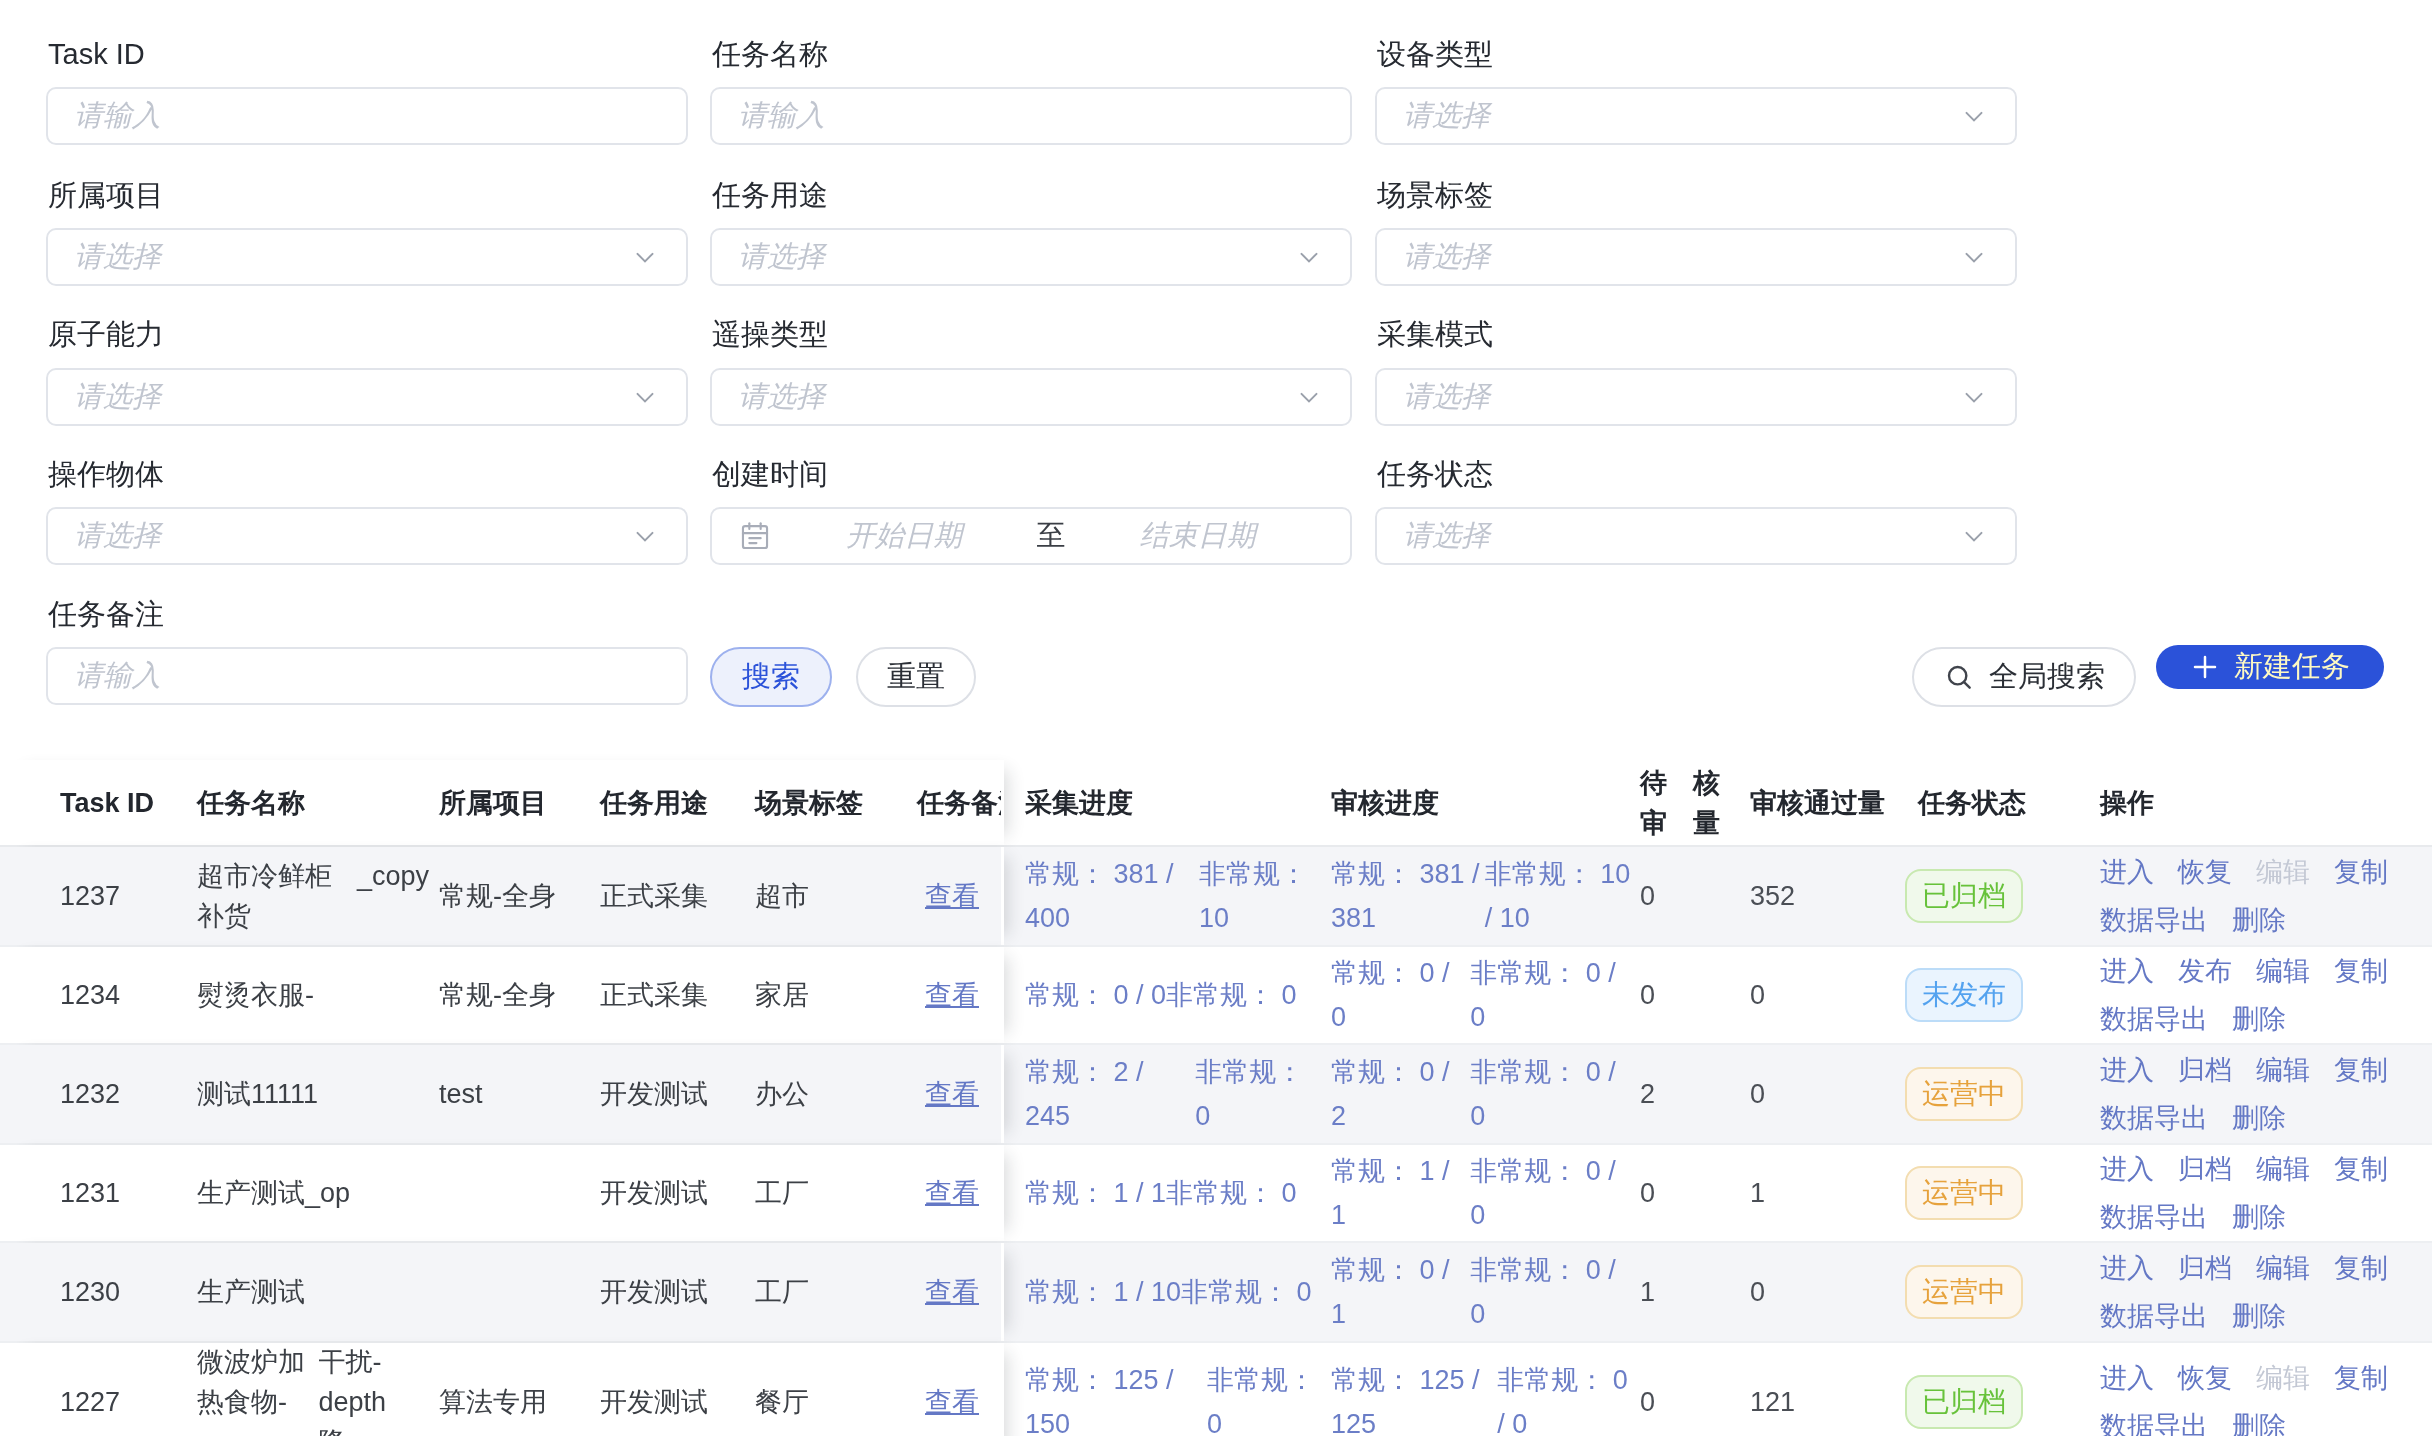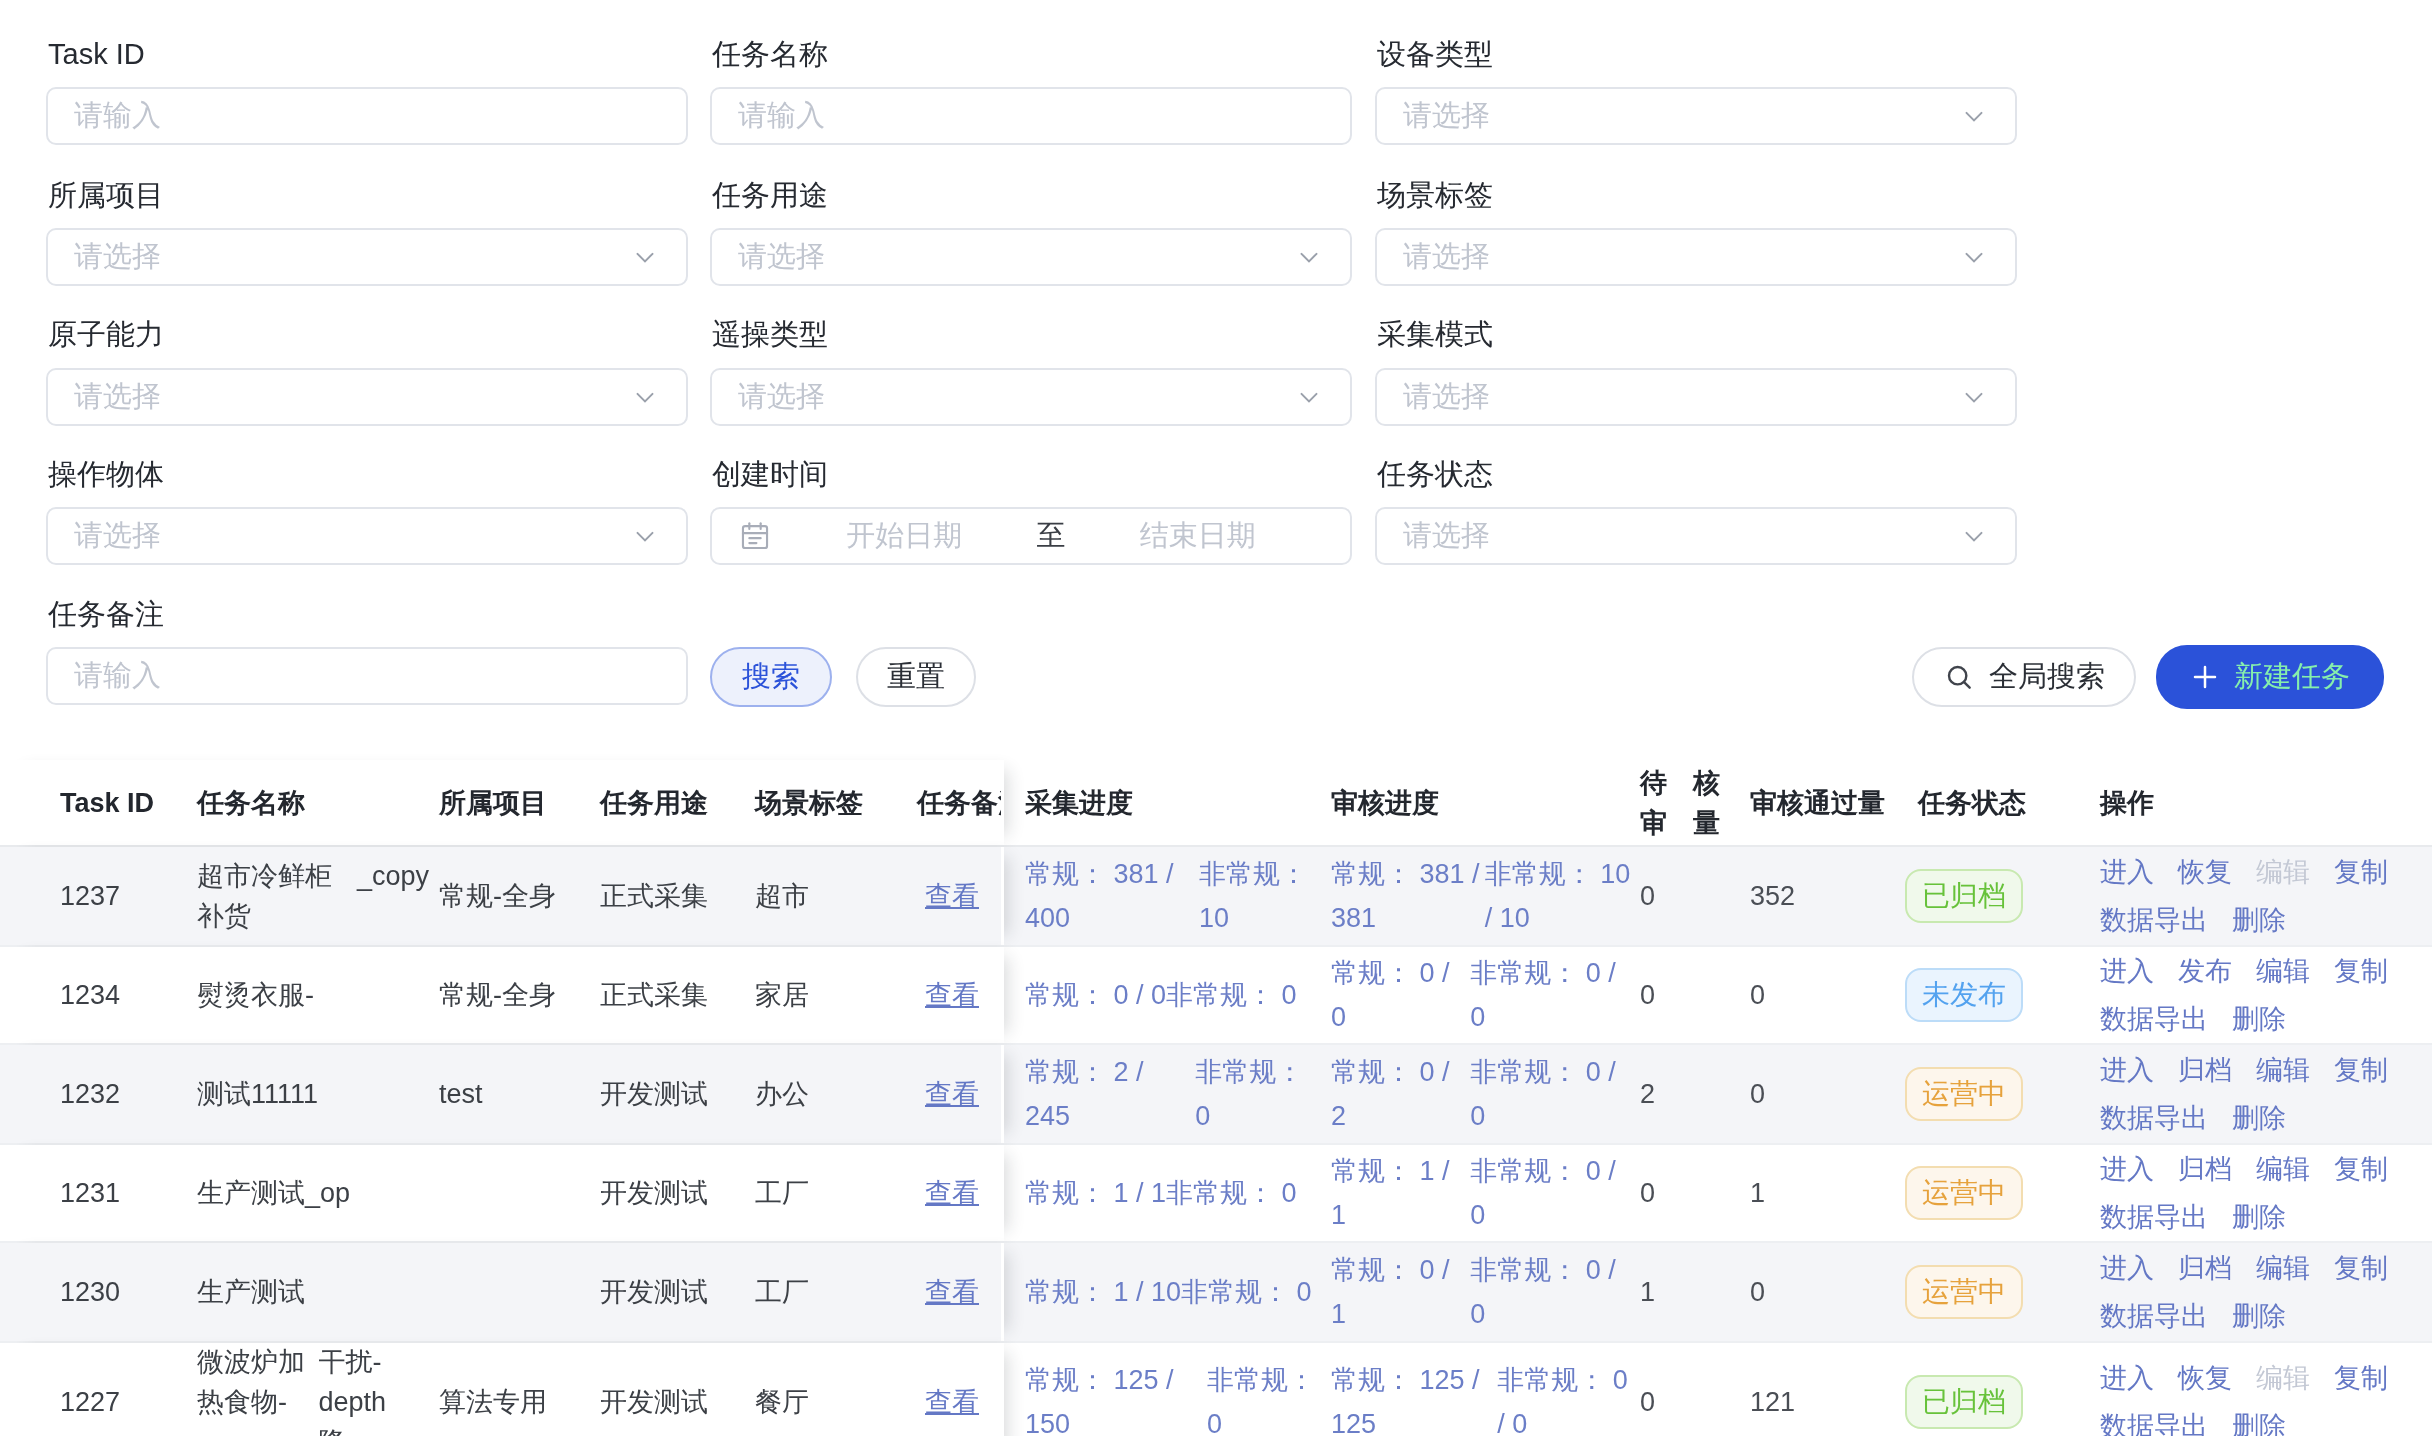--- a/index.html
+++ b/index.html
@@ -10,36 +10,36 @@
   }
   .page{position:relative;width:2432px;height:1436px;background:#fff;}
 
   
   .f-label{position:absolute;font-size:29px;color:#262a31;line-height:34px;}
   .f-control{
     position:absolute;height:58px;border:2px solid #e1e4ea;border-radius:10px;
     background:#fff;box-sizing:border-box;display:flex;align-items:center;
     padding:0 26px;font-size:29px;color:#c0c5cf;
   }
-  .f-control .ph{color:#c0c5cf;}
+  .f-control .ph{color:#c0c5cf;font-style:italic;}
   .f-control .chev{margin-left:auto;display:flex;align-items:center;}
   .f-date{padding:0 26px;}
   .f-date .ph{flex:1;text-align:center;}
   .f-date .sep{color:#3a3e45;padding:0 6px;}
   .f-date .cal{display:flex;align-items:center;margin-right:6px;}
 
   .pill-btn{
     position:absolute;height:60px;border-radius:31px;box-sizing:border-box;
     display:flex;align-items:center;justify-content:center;cursor:pointer;
     font-size:29px;gap:14px;border:2px solid transparent;
   }
   #btn-search{left:710px;top:647px;width:122px;background:#edf1fc;border-color:#9db1ee;color:var(--primary);font-weight:500;}
   #btn-reset{left:856px;top:647px;width:120px;background:#fff;border-color:#dde0e6;color:#2b2f36;}
   #btn-global{left:1912px;top:647px;width:224px;background:#fff;border-color:#dde0e6;color:#2b2f36;}
-  #btn-new{left:2156px;top:645px;width:228px;height:64px;background:var(--primary);color:#86efac;font-weight:500;border:none;text-align:center;}
+  #btn-new{left:2156px;top:645px;width:228px;height:44px;background:var(--primary);color:#fef9c3;font-weight:500;border:none;text-align:center;}
   .icon{display:flex;align-items:center;}
 
   
   .t-wrap{position:absolute;left:0;top:760px;width:2432px;height:676px;}
   .t-head{position:relative;height:85px;background:#fff;border-bottom:2px solid #e8eaed;}
   .t-row{position:relative;background:#fff;border-bottom:2px solid #edeff2;}
   .t-row.odd{background:#f4f5f8;}
   .pane-fixed{
     position:absolute;left:0;top:0;bottom:0;width:1001px;overflow:hidden;
     background:inherit;z-index:2;border-right:3px solid #fff;

